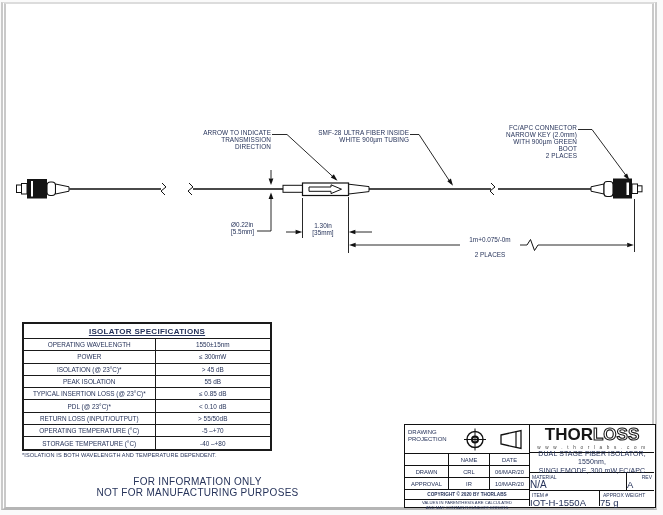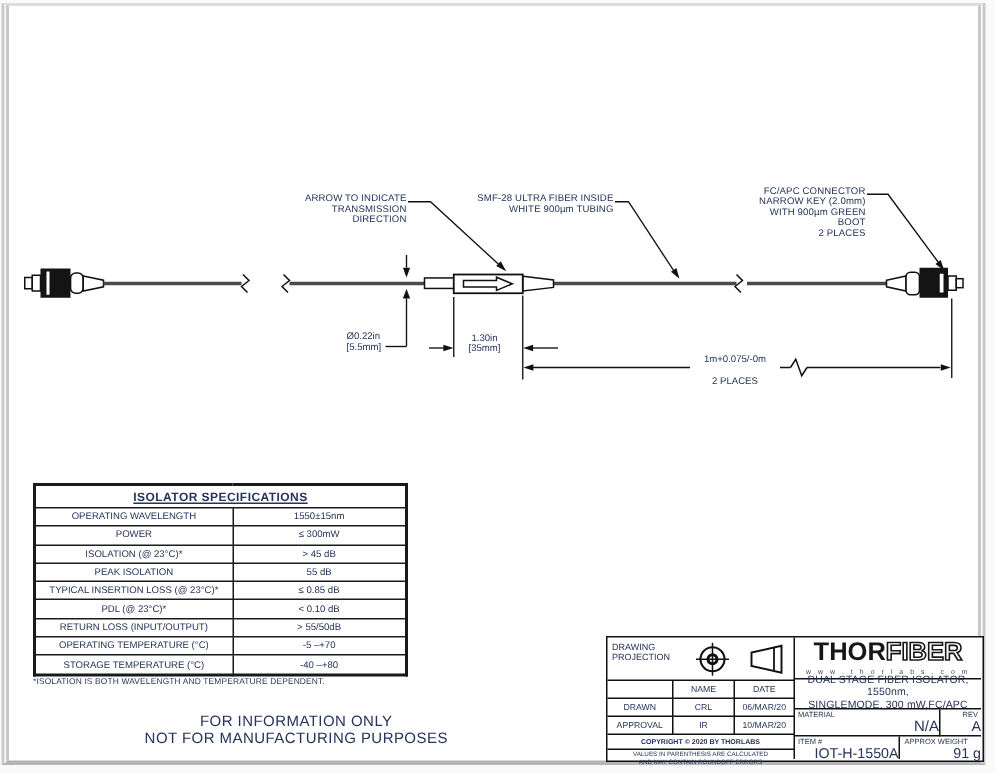--- a/index.html
+++ b/index.html
@@ -16,21 +16,21 @@
   #spec-table{border-collapse:collapse;table-layout:fixed;width:248px;border:2px solid #1a1a1a;background:#fff;}
   #spec-table th{border:1px solid #1a1a1a;font-size:8px;font-weight:bold;height:12px;color:#26335a;letter-spacing:0.3px;text-decoration:underline;}
   #spec-table td{border:1px solid #1a1a1a;font-size:6.4px;height:11.3px;text-align:center;color:#26335a;padding:0 2px;}
   .footnote{font-size:5.6px;color:#26335a;letter-spacing:0.1px;}
   .notice{font-size:10px;line-height:11px;color:#26335a;text-align:center;white-space:pre-line;letter-spacing:0.3px;}
 
   
   #titleblock{left:404px;top:424px;width:252px;height:84px;border:1.5px solid #111;background:#fff;box-sizing:border-box;}
   .tb-cell{position:absolute;box-sizing:border-box;border-right:1px solid #111;border-bottom:1px solid #111;color:#26335a;}
   .tb-small-label{font-size:5px;color:#26335a;position:absolute;}
-  .tb-value{font-size:9.5px;color:#26335a;text-align:right;width:100%;position:absolute;}
+  .tb-value{font-size:9.5px;color:#26335a;text-align:left;width:100%;position:absolute;}
   .logo-line{display:flex;align-items:baseline;justify-content:center;font-weight:900;font-size:17px;letter-spacing:0;}
   .logo-thor{color:#161616;}
   .logo-labs{color:#ffffff;-webkit-text-stroke:1.1px #161616;}
   .logo-web{font-size:4.6px;letter-spacing:1.7px;color:#444;text-align:center;margin-top:0px;}
   .tb-title{font-size:7px;line-height:8.6px;text-align:center;white-space:pre-line;color:#26335a;letter-spacing:0.1px;}
   .tb-rowtext{font-size:5.8px;color:#26335a;text-align:center;}
   .tb-copy{font-size:4.7px;font-weight:bold;text-align:center;color:#26335a;}
   .tb-disc{font-size:4.2px;line-height:4.7px;text-align:center;color:#26335a;white-space:pre-line;}
   .proj-label{font-size:6px;line-height:6.8px;color:#26335a;white-space:pre-line;}
 </style>
@@ -211,21 +211,21 @@
     <div class="tb-cell tb-rowtext" style="left:44px;top:53px;width:41px;height:12px;line-height:12px;">IR</div>
     <div class="tb-cell tb-rowtext" style="left:85px;top:53px;width:40px;height:12px;line-height:12px;">10/MAR/20</div>
 
     <div class="tb-cell tb-copy" style="left:0;top:65px;width:125px;height:10px;line-height:10px;">COPYRIGHT © 2020 BY THORLABS</div>
     <div class="tb-cell tb-disc" style="left:0;top:75px;width:125px;height:6px;border-bottom:none;padding-top:1px;">VALUES IN PARENTHESIS ARE CALCULATED
 AND MAY CONTAIN ROUNDOFF ERRORS</div>
 
     <div class="tb-cell" style="left:125px;top:0;width:124px;height:28px;border-right:none;">
       <div class="logo-line" style="margin-top:0;">
         <span class="logo-thor">THOR</span>
-          <span class="logo-labs">FIBER</span>
+          <span class="logo-labs">LOSS</span>
       </div>
       <div class="logo-web">w w w . t h o r l a b s . c o m</div>
     </div>
 
     <div class="tb-cell" style="left:125px;top:28px;width:124px;height:20px;border-right:none;display:flex;align-items:center;justify-content:center;">
       <div class="tb-title">DUAL STAGE FIBER ISOLATOR, 1550nm,
 SINGLEMODE, 300 mW,FC/APC</div>
     </div>
 
     <div class="tb-cell" style="left:125px;top:48px;width:97px;height:18px;">
@@ -236,16 +236,16 @@
       <span class="tb-small-label" style="right:2px;top:1px;">REV</span>
       <div class="tb-value" style="top:6px;">A</div>
     </div>
 
     <div class="tb-cell" style="left:125px;top:66px;width:70px;height:15px;border-bottom:none;">
       <span class="tb-small-label" style="left:2px;top:1px;">ITEM #</span>
       <div class="tb-value" style="top:6px;">IOT-H-1550A</div>
     </div>
     <div class="tb-cell" style="left:195px;top:66px;width:54px;height:15px;border-bottom:none;border-right:none;">
       <span class="tb-small-label" style="left:3px;top:1px;">APPROX WEIGHT</span>
-      <div class="tb-value" style="top:6px;">91 g</div>
+      <div class="tb-value" style="top:6px;">75 g</div>
     </div>
   </div>
 </div>
 
 </body></html>

